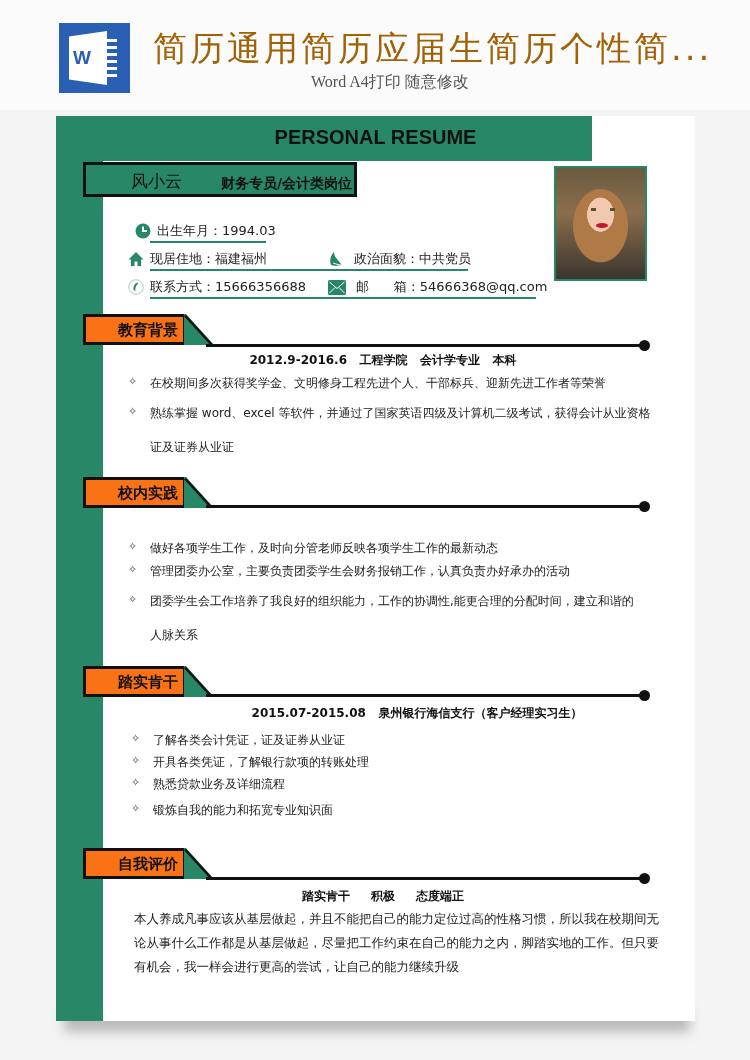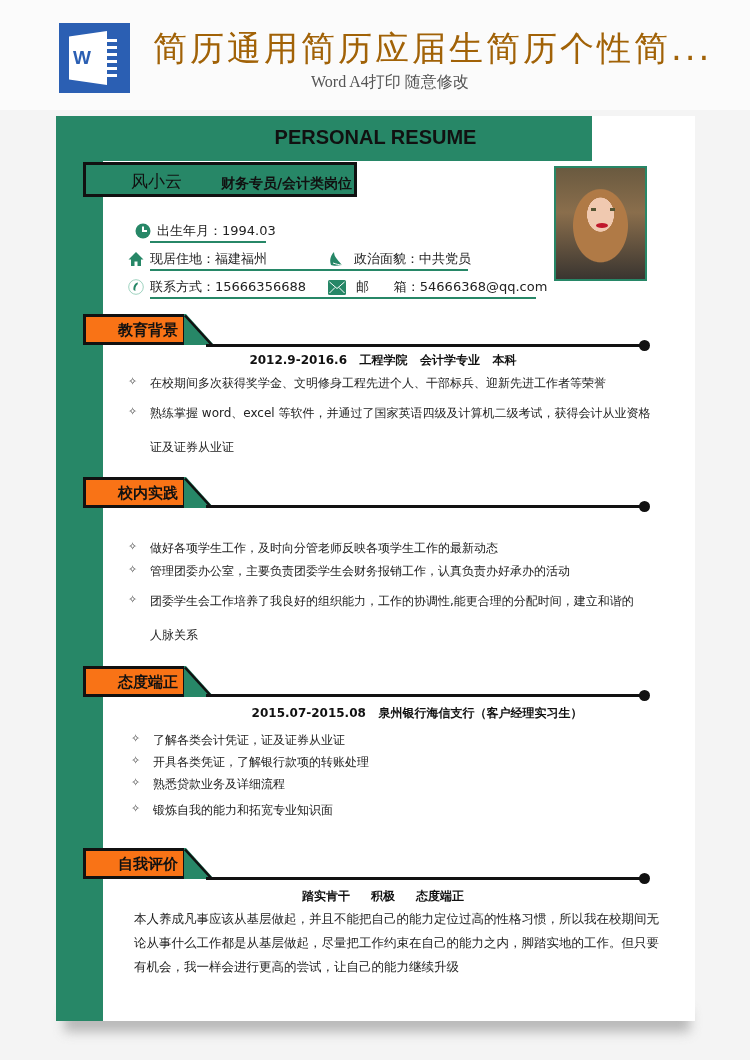--- a/index.html
+++ b/index.html
@@ -249,21 +249,21 @@
     <span class="bullet">✧</span>
     <span class="bullet-text">管理团委办公室，主要负责团委学生会财务报销工作，认真负责办好承办的活动</span>
   </div>
   <div class="bullet-row" style="left:72px; top:477px;">
     <span class="bullet">✧</span>
     <span class="bullet-text">团委学生会工作培养了我良好的组织能力，工作的协调性,能更合理的分配时间，建立和谐的</span>
   </div>
   <div class="cont-text" style="left:94px; top:511px;">人脉关系</div>
 
   <div class="sec-head" style="top:550px;">
-    <span class="sec-head-text">态度端正</span>
+    <span class="sec-head-text">踏实肯干</span>
   </div>
   <svg class="sec-tri" style="left:128px; top:550px;" viewBox="0 0 30 31">
       <path d="M0 0 L2 0 L30 31 L0 31 Z" fill="#278767"></path>
       <path d="M1 1.5 L28 31" stroke="#111" stroke-width="2.5"></path>
     </svg>
   <div class="sec-line" style="left:150px; top:578px; width:440px;"></div>
   <div class="sec-dot" style="left:583px; top:574px;"></div>
   <div class="sub-head" style="top:589px;margin-left:34px;">2015.07-2015.08   泉州银行海信支行（客户经理实习生）</div>
   <div class="bullet-row" style="left:75px; top:616px;">
     <span class="bullet">✧</span>

